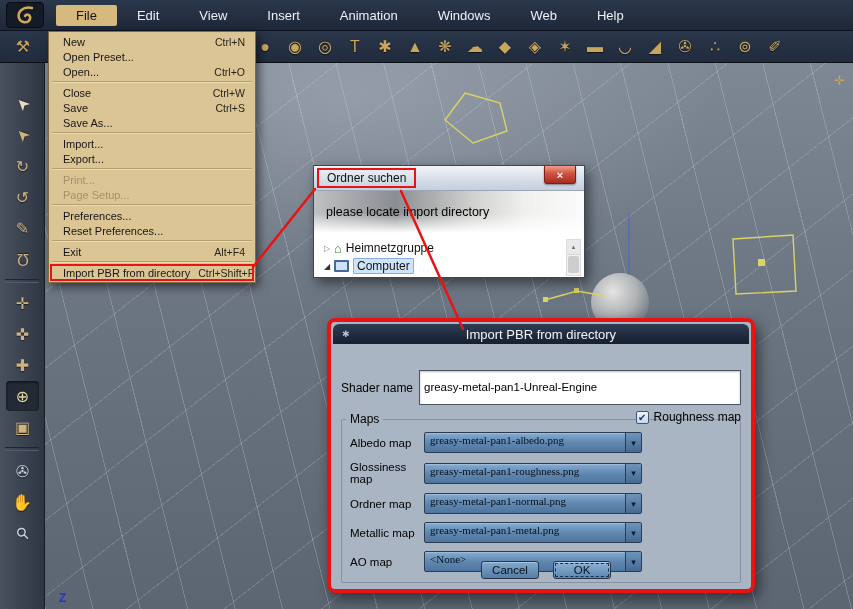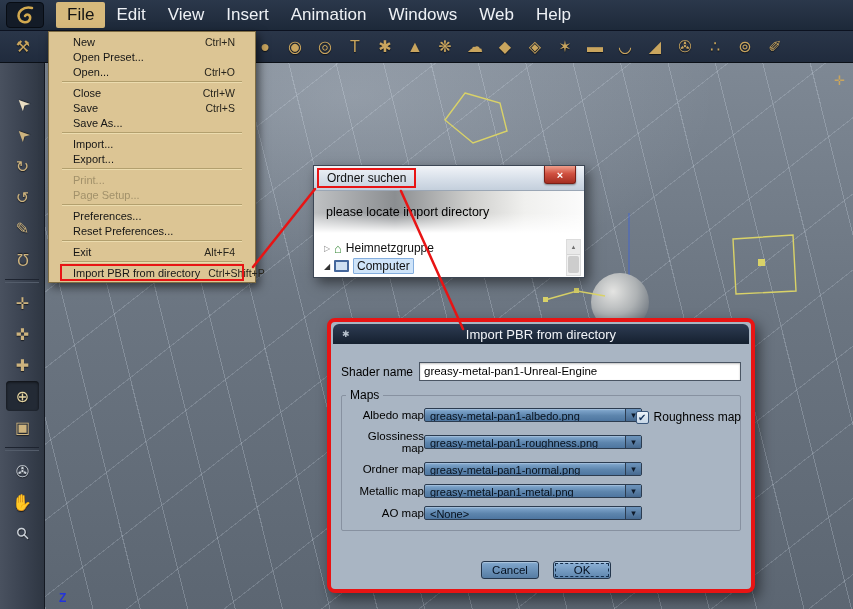--- a/index.html
+++ b/index.html
@@ -5,21 +5,21 @@
   html,body{margin:0;padding:0;background:#222;}
   .screen{position:relative;width:853px;height:609px;overflow:hidden;
     font-family:"Liberation Sans",sans-serif;background:#5f6975;-webkit-font-smoothing:antialiased;}
 
   
   .menubar{position:absolute;left:0;top:0;width:853px;height:31px;z-index:10;
     background:linear-gradient(180deg,#2b384b 0%,#1d2939 100%);
     display:flex;align-items:center;padding-left:6px;box-sizing:border-box;border-bottom:1px solid #0c1220;}
   .logo{width:36px;height:24px;border-radius:4px;background:#131b27;border:1px solid #070c13;
     display:flex;align-items:center;justify-content:center;margin-right:12px;}
-  .mb-item{padding:3px 11px;font-size:17px;color:#eef1f5;border-radius:2px;}
+  .mb-item{padding:3px 20px;font-size:13px;color:#eef1f5;border-radius:2px;}
   .mb-item.active{background:#d6b97c;color:#141414;}
 
   
   .toolbar{position:absolute;left:0;top:31px;width:853px;height:32px;z-index:10;
     background:linear-gradient(180deg,#2a3649 0%,#202b3d 100%);border-bottom:1px solid #0b1017;
     display:flex;align-items:center;padding-left:8px;box-sizing:border-box;}
   .tb-icon{width:30px;text-align:center;font-size:16px;color:#c9a55e;line-height:30px;
     text-shadow:0 1px 1px rgba(0,0,0,.6);}
   .tb-spacer{width:212px;height:1px;}
 
@@ -46,21 +46,21 @@
       repeating-linear-gradient(76deg, rgba(210,220,232,.26) 0 1px, transparent 1px 46px),
       repeating-linear-gradient(142deg, rgba(210,220,232,.20) 0 1px, transparent 1px 60px),
       linear-gradient(180deg,#7e8894 0%,#6b7581 45%,#5c6672 100%);}
   .scene-svg{position:absolute;left:0;top:0;}
   .axis-widget{position:absolute;right:8px;top:10px;font-size:13px;color:#c9a55e;}
   .z-label{position:absolute;left:14px;bottom:4px;font-size:12px;font-weight:bold;color:#2233dd;}
 
   
   .file-menu{position:absolute;left:48px;top:31px;width:208px;z-index:20;
     background:#dcc594;border:1px solid #7d6c44;box-shadow:3px 4px 9px rgba(0,0,0,.55);
-    padding:2px 12px;box-sizing:border-box;}
+    padding:2px 2px;box-sizing:border-box;}
   .fm-item{display:flex;justify-content:space-between;align-items:center;height:15px;
     padding:0 8px 0 12px;font-size:11px;color:#161616;white-space:nowrap;}
   .fm-item .sc{font-size:10.5px;color:#27241c;margin-left:8px;}
   .fm-item.disabled, .fm-item.disabled .sc{color:#a2916a;}
   .fm-item.boxed{outline:2px solid #e81414;outline-offset:-1px;}
   .fm-sep{margin:2px 1px;border-top:1px solid #b3a06e;border-bottom:1px solid #ecdcae;}
 
   
   .folder-dlg{position:absolute;left:313px;top:165px;width:272px;height:113px;z-index:30;
     background:#fff;border:1px solid #3c4654;box-shadow:4px 5px 12px rgba(0,0,0,.5);
@@ -94,35 +94,35 @@
   
   .pbr-dlg{position:absolute;left:327px;top:318px;width:428px;height:275px;z-index:40;
     border:4px solid #e81414;border-radius:8px;background:#a9b5c3;
     box-shadow:4px 6px 14px rgba(0,0,0,.5);box-sizing:border-box;overflow:hidden;}
   .pbr-titlebar{position:relative;height:20px;margin:2px 2px 0;border-radius:6px 6px 0 0;
     background:linear-gradient(180deg,#2e3c53 0%,#15202f 100%);
     display:flex;align-items:center;justify-content:center;color:#f2f4f8;font-size:13px;}
   .pbr-title-icon{position:absolute;left:9px;top:5px;font-size:9px;color:#b7c1cd;}
   .pbr-body{position:relative;height:245px;padding:6px 10px;box-sizing:border-box;}
   .row{display:flex;align-items:center;}
-  .shader-row{margin-top:12px;}
+  .shader-row{margin-top:20px;}
   .lbl{font-size:12px;color:#000;}
   .shader-row .lbl{width:78px;}
   .text-input{flex:1;height:17px;background:#fff;border:1px solid #4a5563;
     box-shadow:inset 0 1px 2px rgba(0,0,0,.25);font-size:11.5px;line-height:17px;
-    padding:0 4px;color:#000;white-space:nowrap;overflow:hidden;}
+    padding:8px 4px;color:#000;white-space:nowrap;overflow:hidden;}
   .maps-group{position:relative;margin-top:14px;border:1px solid #8791a0;border-radius:2px;
     padding:12px 8px 9px;}
   .maps-legend{position:absolute;top:-8px;left:4px;background:#a9b5c3;padding:0 4px;font-size:12px;color:#000;}
   .map-row{display:flex;align-items:center;margin-bottom:8px;}
   .map-row:last-child{margin-bottom:1px;}
-  .map-row .lbl{width:74px;font-size:11.5px;text-align:right;}
-  .dropdown{width:218px;height:14px;display:flex;border:1px solid #2c3c50;border-radius:2px;
+  .map-row .lbl{width:74px;font-size:11.5px;}
+  .dropdown{width:218px;height:21px;display:flex;border:1px solid #2c3c50;border-radius:2px;
     background:linear-gradient(180deg,#85abd1 0%,#5d85ad 55%,#4e76a0 100%);
-    box-shadow:0 1px 1px rgba(255,255,255,.25) inset;box-sizing:border-box;}
+    box-shadow:0 1px 1px rgba(255,255,255,.25) inset;box-sizing:border-box;font-family:Liberation Serif, serif;}
   .dd-value{flex:1;font-size:11px;color:#06101c;line-height:15px;padding:0 5px;
     white-space:nowrap;overflow:hidden;}
   .dd-arrow{width:15px;border-left:1px solid #2c3c50;display:flex;align-items:center;justify-content:center;
     font-size:9px;color:#0e1a2a;background:linear-gradient(180deg,#6d94bc,#46698f);}
   .rough-check{position:absolute;right:10px;top:66px;display:flex;align-items:center;gap:5px;}
   .checkbox{width:11px;height:11px;border:1px solid #3a567a;border-radius:2px;
     background:linear-gradient(180deg,#eef4fa,#c6d6e6);display:flex;align-items:center;justify-content:center;
     font-size:10px;color:#14325a;line-height:11px;}
   .rough-check .lbl{font-size:12px;}
   .btn-row{position:absolute;left:10px;right:0;bottom:10px;display:flex;justify-content:center;gap:14px;}

